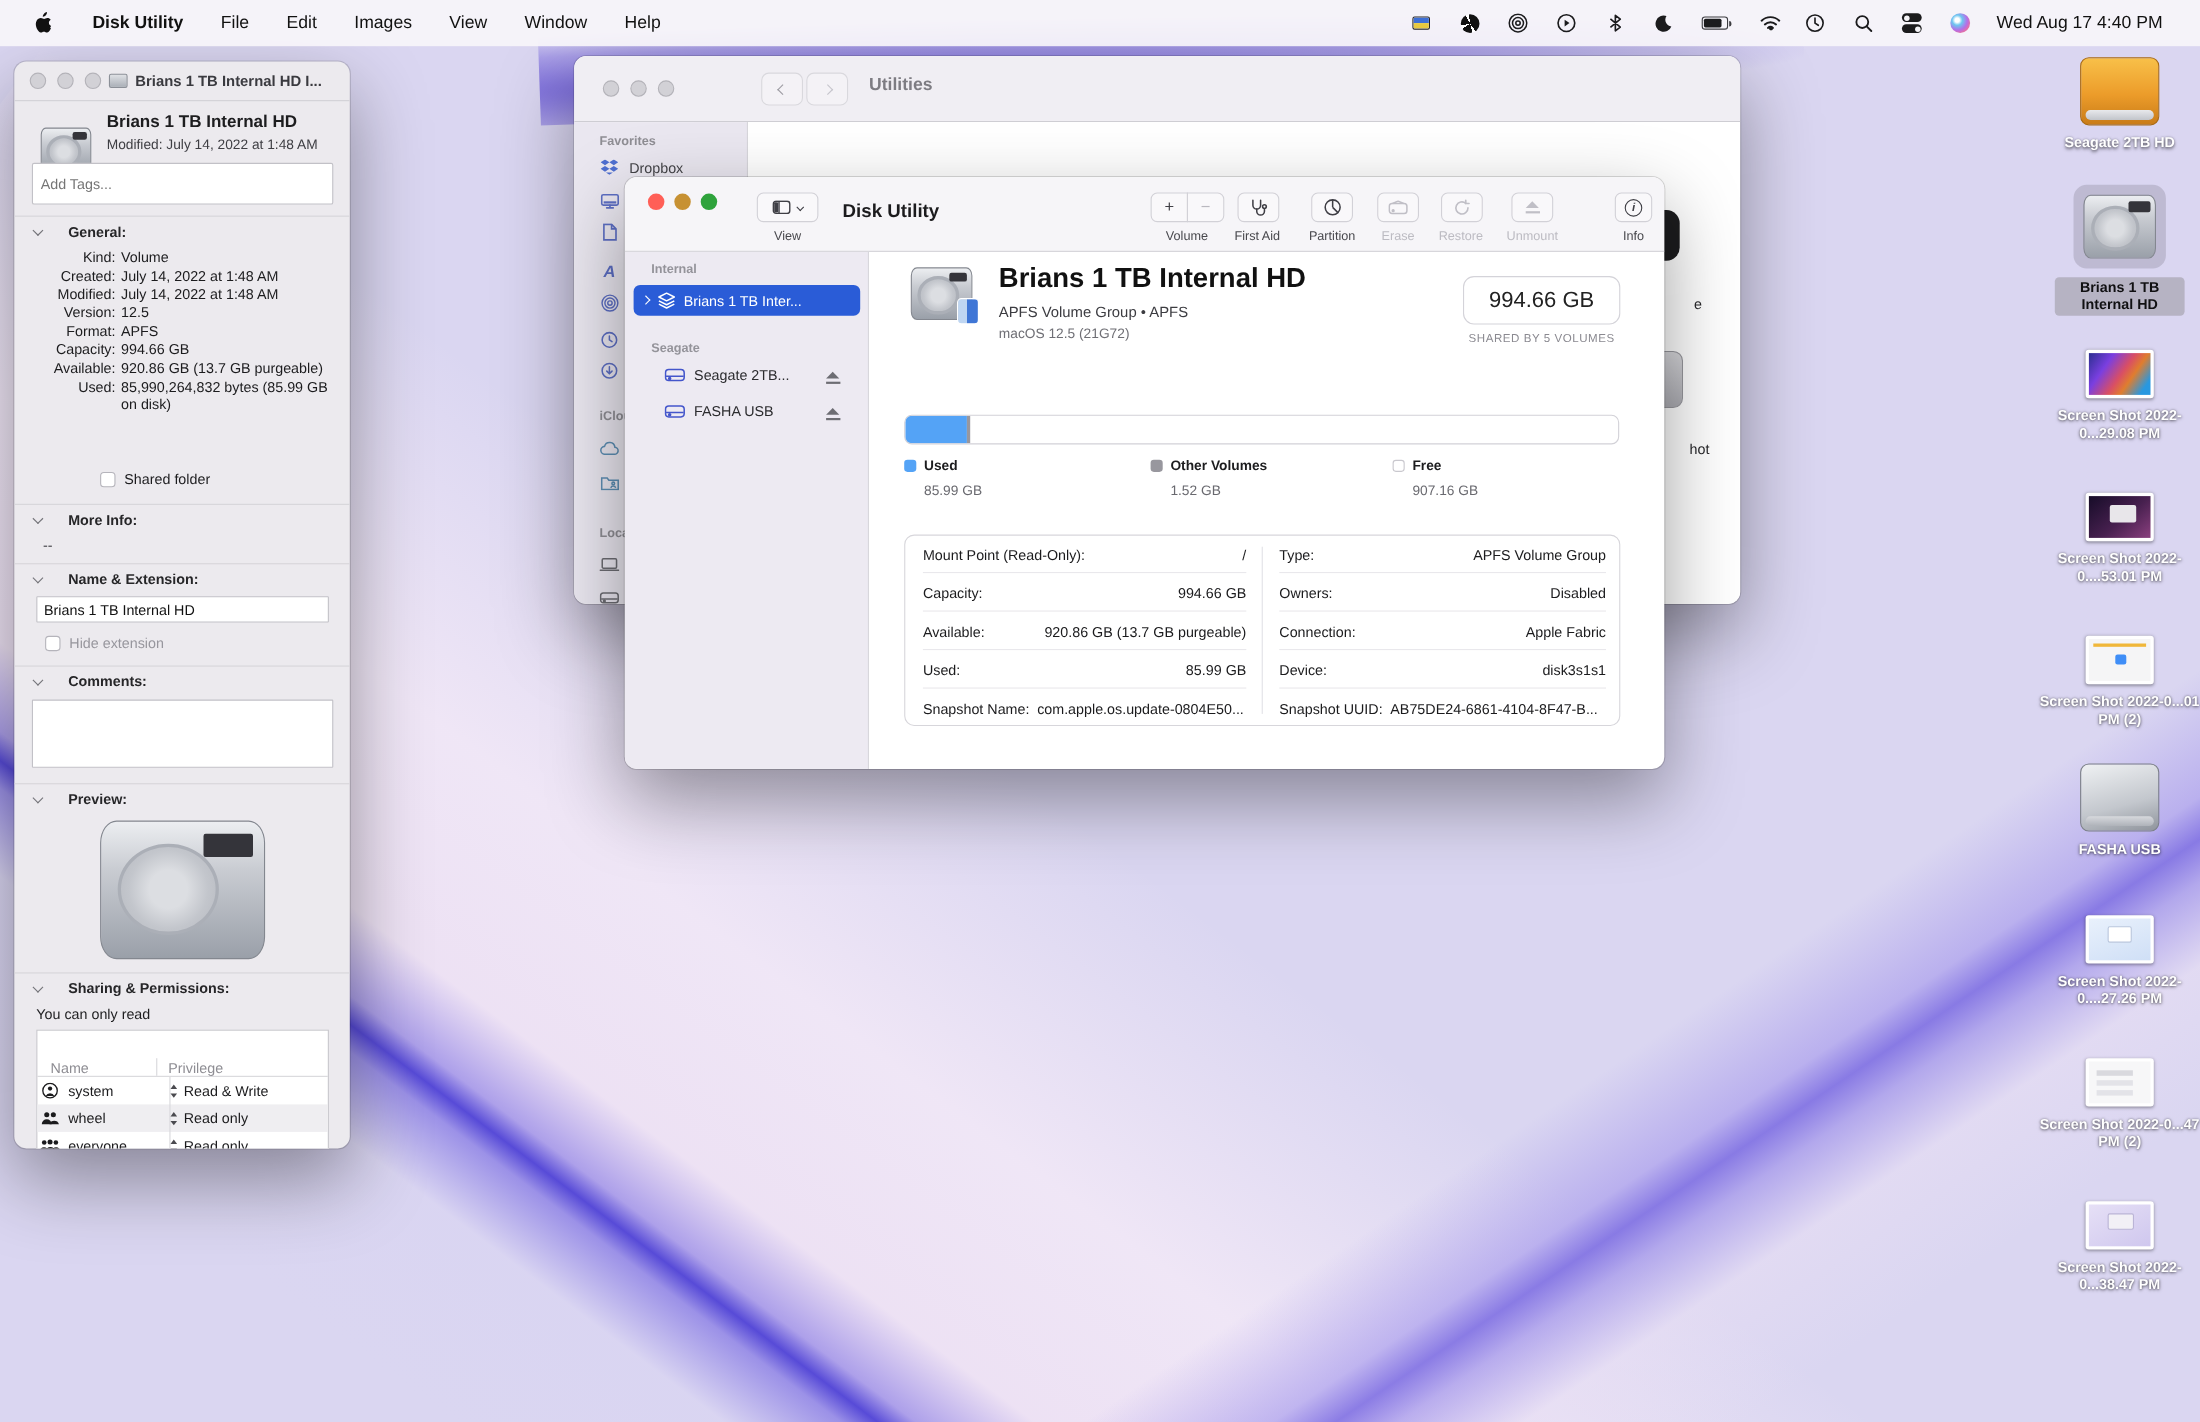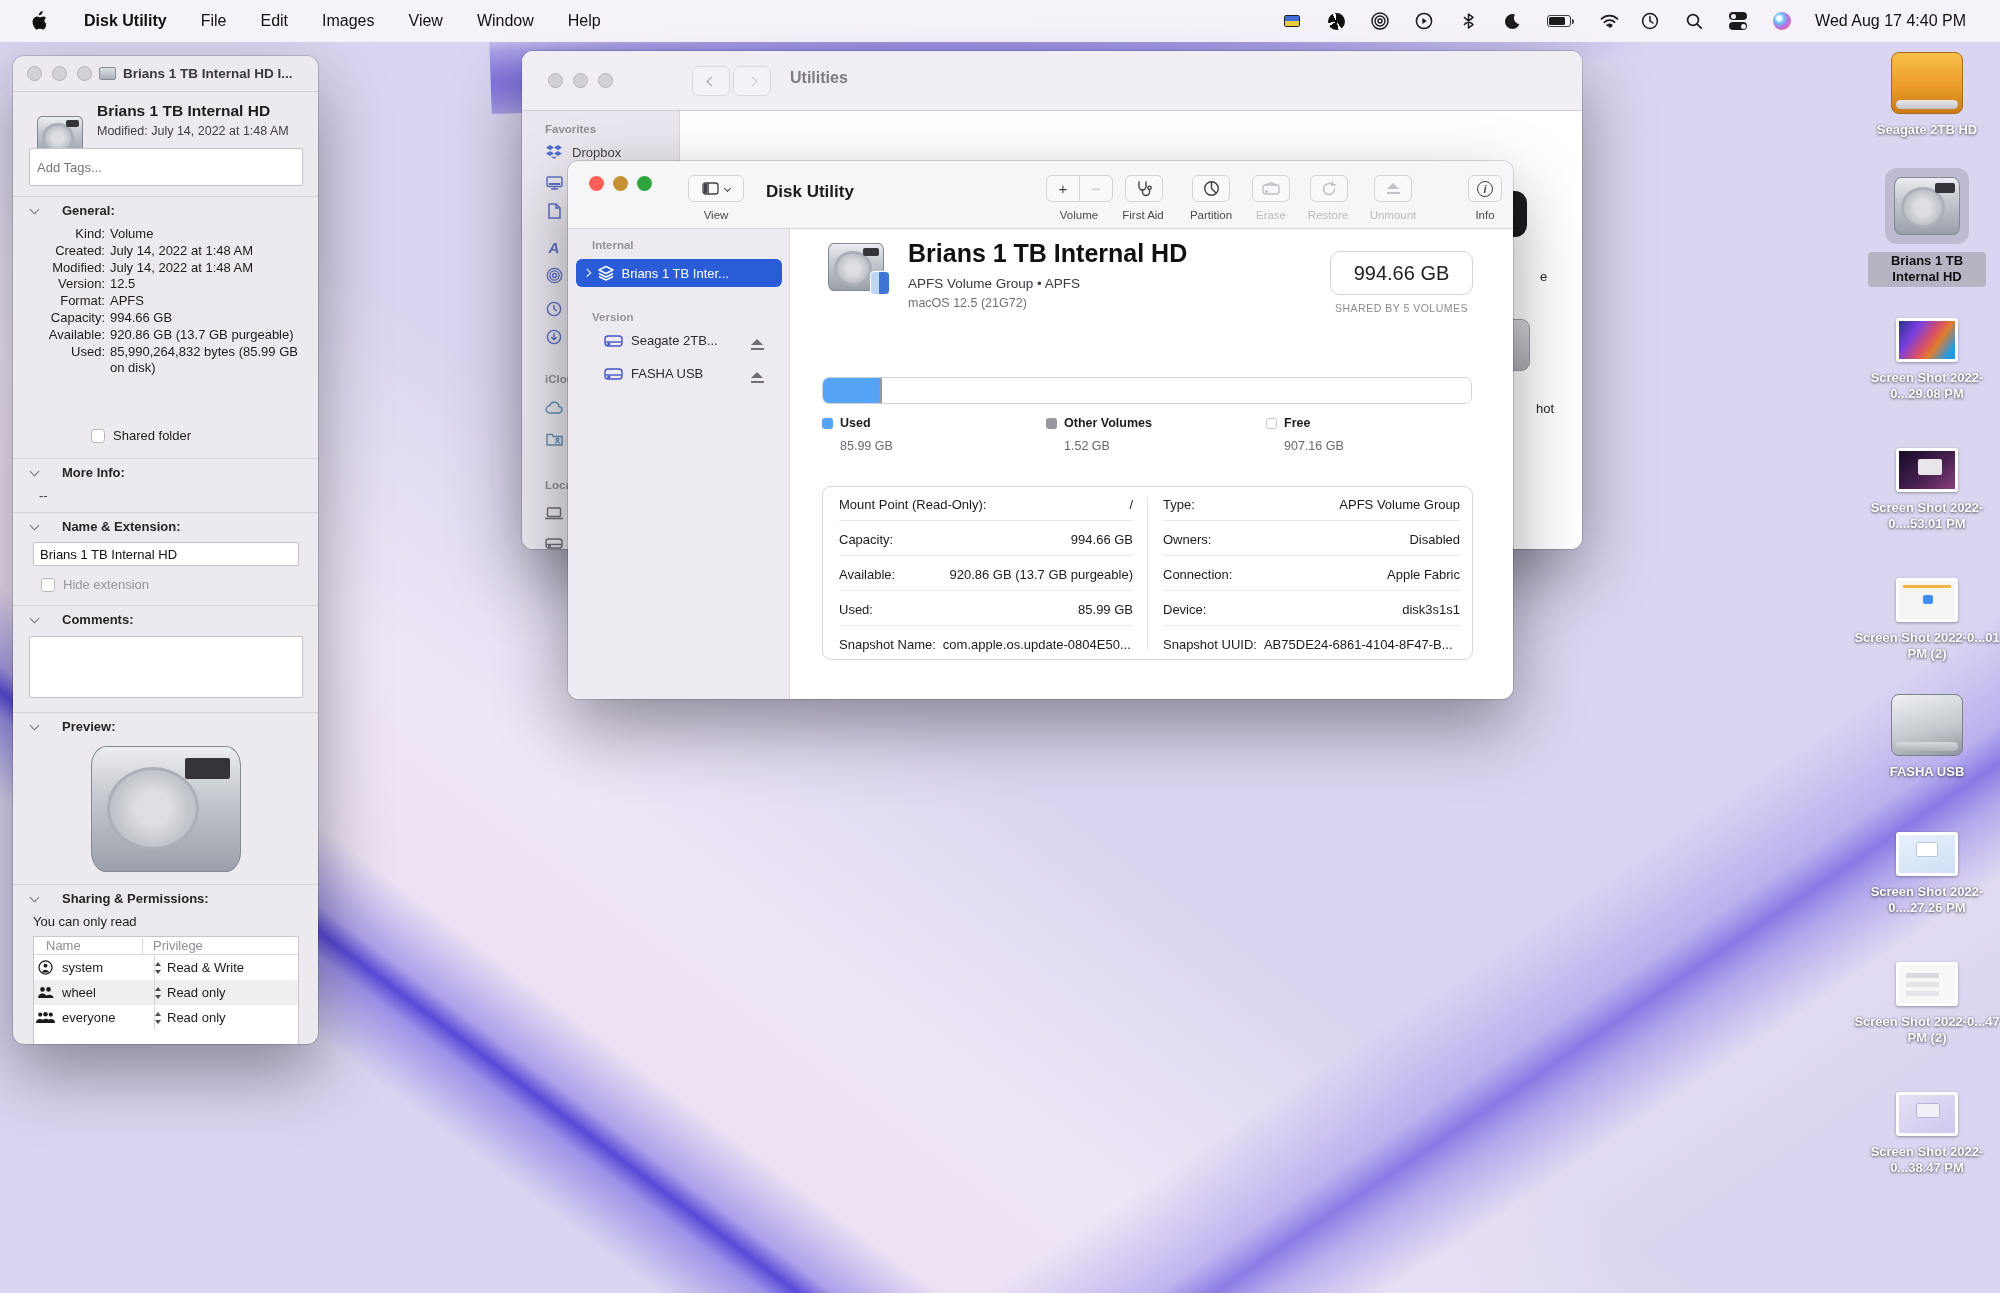--- a/index.html
+++ b/index.html
@@ -72,21 +72,21 @@
     border:1px solid #8b8f97; border-radius:2px; }
   .sectline { position:absolute; left:0; width:305px; height:1px; background:#d6d5d9; }
   .secthead { position:absolute; display:flex; align-items:center; gap:24px; font-weight:700; color:#262628; }
   .secthead .chv { color:#737378; margin-top:-3px; }
   .grow { display:flex; }
   .gkey { width:76px; text-align:right; color:#1c1c1e; flex:none; }
   .gval { padding-left:5px; color:#1c1c1e; }
   .cb { width:14px; height:14px; background:#fff; border:1px solid #b5b4bb; border-radius:3.5px; flex:none; }
   .fieldbox { background:#fff; border:1px solid #c2c1c7; }
   .ptable { position:absolute; background:#fff; border:1px solid #c7c6cb; }
-  .ptable .phead { display:flex; height:18px; align-items:center; color:#8e8d93; border-bottom:1px solid #d8d7db; }
+  .ptable .phead { display:flex; height:42px; align-items:flex-end; color:#8e8d93; border-bottom:1px solid #d8d7db; }
   .prow { display:flex; height:25px; align-items:center; font-size:13px; color:#1b1b1d; }
   .prow.alt { background:#efeef1; }
   .pdiv { position:absolute; top:0; bottom:0; left:120px; width:1px; background:#d8d7db; }
   .persons { width:22px; display:flex; justify-content:center; }
 
   
   #finder { left:522px; top:51px; width:1060px; height:498px; background:#fff; z-index:10; }
   #finder .ftoolbar { position:relative; height:60px; background:#f0eef3; border-bottom:1px solid #cecdd3; }
   #finder .flights { position:absolute; left:26px; top:22px; display:flex; gap:10px; }
   .fbtn { height:30px; border:1px solid #d9d8dd; border-radius:7px; background:#f4f2f6;
@@ -682,21 +682,21 @@
       <div class="dshead" style="left:24px;top:10px">Internal</div>
       <div class="dsel" style="top:30px">
         <span class="chv r" style="width:5.5px;height:5.5px;border-color:#fff"></span>
         <svg width="18" height="16" viewBox="0 0 18 16" fill="none" stroke="#fff" stroke-width="1.4" stroke-linejoin="round">
             <path d="M9 1.5L16 5 9 8.5 2 5z"></path>
             <path d="M16 8.5L9 12 2 8.5"></path>
             <path d="M16 11.5L9 15 2 11.5"></path>
           </svg>
         <span>Brians 1 TB Inter...</span>
       </div>
-      <div class="dshead" style="left:24px;top:82px">Version</div>
+      <div class="dshead" style="left:24px;top:82px">Seagate</div>
       <div class="dsrow" style="left:36px;top:104px">
         <svg width="19" height="14" viewBox="0 0 19 14" fill="none" stroke="#4456cb" stroke-width="1.4">
             <rect x="1" y="2" width="17" height="10" rx="3"></rect>
             <path d="M1.5 8h16"></path>
             <circle cx="4.8" cy="10" r=".9" fill="#4456cb"></circle>
           </svg>
         <span>Seagate 2TB...</span>
       </div>
       <div class="abs" style="left:183px;top:107px"><span class="eject"></span></div>
       <div class="dsrow" style="left:36px;top:137px">

